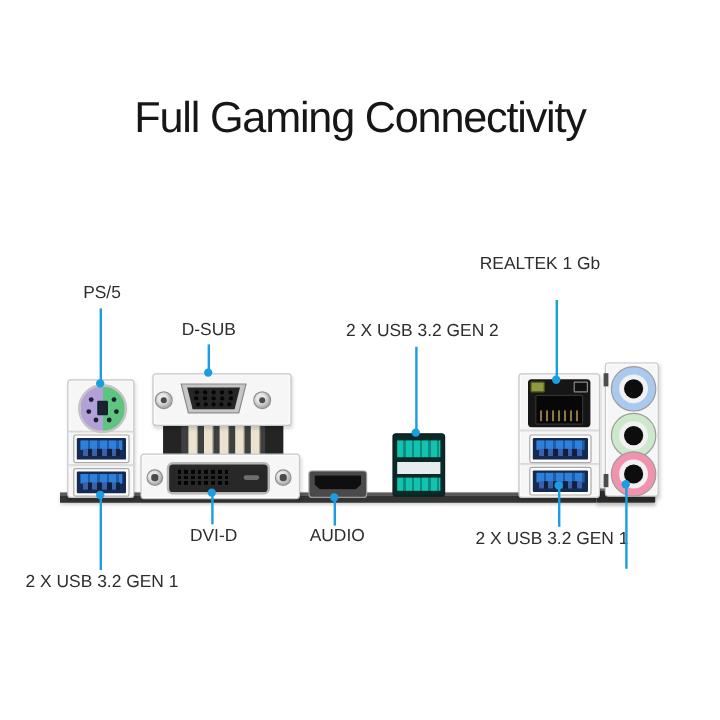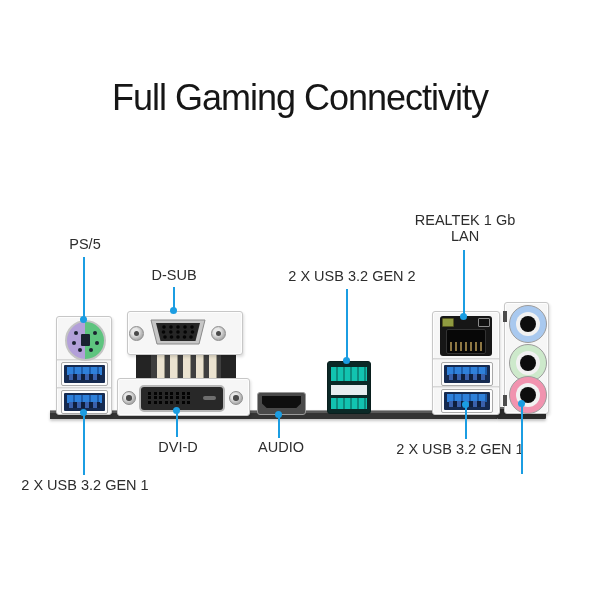--- a/index.html
+++ b/index.html
@@ -254,22 +254,21 @@
 
   <div class="lead" style="left:521px; top:404px; height:70px;"></div>
   <div class="lead-dot" style="left:518px; top:400px;"></div>
 
   <div class="lead" style="left:83px; top:413px; height:62px;"></div>
   <div class="lead-dot" style="left:80px; top:409px;"></div>
 
   <div class="lbl" style="left:85px; top:236px;">PS/5</div>
   <div class="lbl" style="left:174px; top:267px;">D-SUB</div>
   <div class="lbl" style="left:352px; top:268px;">2 X USB 3.2 GEN 2</div>
-  <div class="lbl" style="left:465px; top:212px;">
+  <div class="lbl" style="left:450px; top:212px;">
     <div>REALTEK 1 Gb</div>
-    <div>LAN</div>
   </div>
   <div class="lbl" style="left:178px; top:439px;">DVI-D</div>
   <div class="lbl" style="left:281px; top:439px;">AUDIO</div>
   <div class="lbl" style="left:460px; top:441px;">2 X USB 3.2 GEN 1</div>
   <div class="lbl" style="left:85px; top:477px;">2 X USB 3.2 GEN 1</div>
 
 </div>
 
 </body></html>

